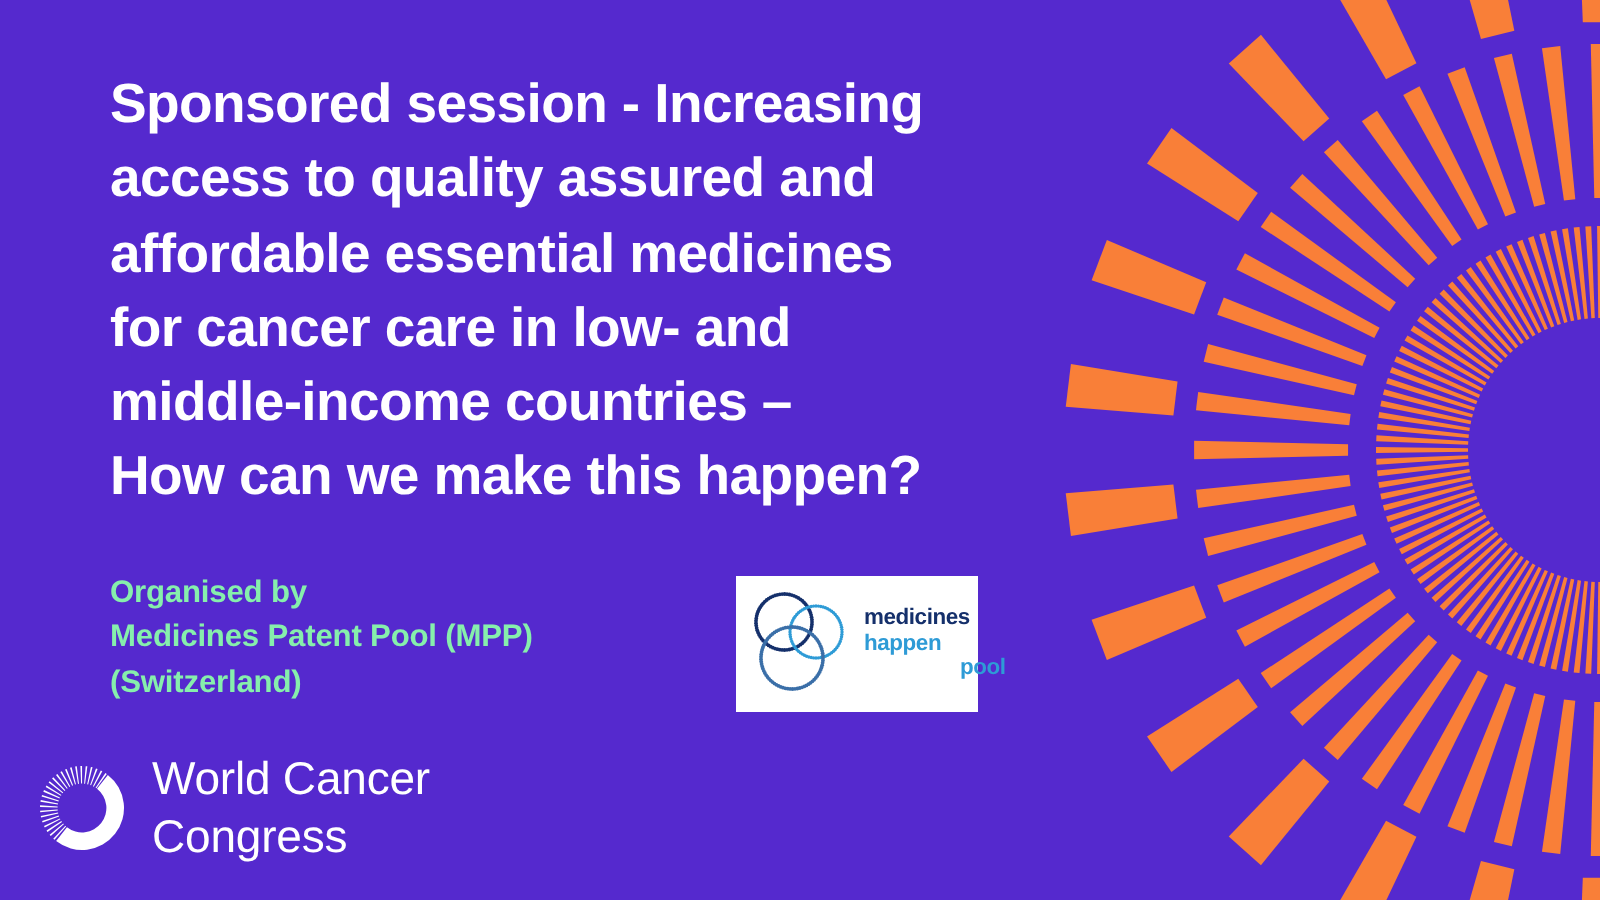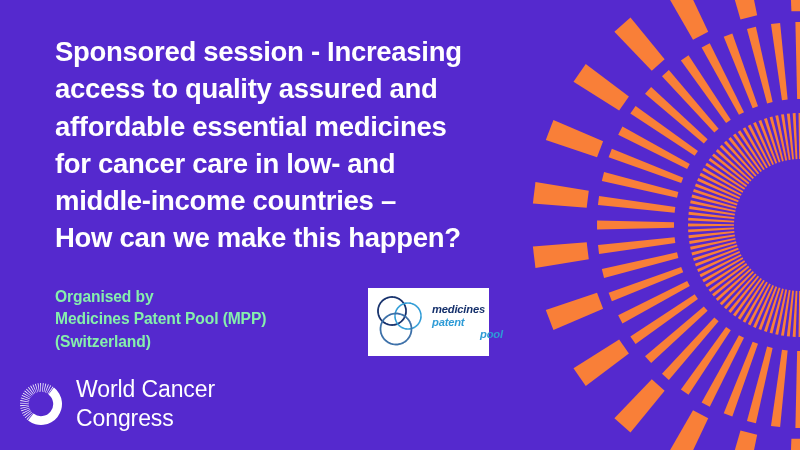--- a/index.html
+++ b/index.html
@@ -67,21 +67,20 @@
     box-sizing:border-box;
   }
   #mpp-mark{width:58px;height:56px;flex:0 0 auto;}
   #mpp-words{
     margin-left:2px;
     line-height:1.14;
     font-family:"Liberation Sans", sans-serif;
     font-size:11.2px;
     font-weight:600;
     letter-spacing:-0.2px;
-    font-style:italic;
   }
   .mpp-l1{color:#15306B;display:block;}
   .mpp-l2{color:#2E9BD6;display:block;}
   .mpp-l3{color:#2E9BD6;display:block;padding-left:48px;}
 
   
   #wcc{
     position:absolute;
     left:16px;
     top:375px;
@@ -540,21 +539,21 @@
           <circle cx="37.85" cy="28.04" r="0.95" fill="#3B6FA8"></circle>
           <circle cx="38.35" cy="29.14" r="0.95" fill="#3B6FA8"></circle>
           <circle cx="38.76" cy="30.27" r="0.95" fill="#3B6FA8"></circle>
           <circle cx="39.08" cy="31.43" r="0.95" fill="#3B6FA8"></circle>
           <circle cx="39.31" cy="32.60" r="0.95" fill="#3B6FA8"></circle>
           <circle cx="39.45" cy="33.80" r="0.95" fill="#3B6FA8"></circle>
         </g>
     </svg>
     <div id="mpp-words">
       <span class="mpp-l1">medicines</span>
-      <span class="mpp-l2">patent</span>
+      <span class="mpp-l2">happen</span>
       <span class="mpp-l3">pool</span>
     </div>
   </div>
 
   <div id="wcc">
     <svg id="wcc-mark" viewBox="0 0 50 50" aria-hidden="true">
       <g id="wcc-g">
           <path d="M 37.928890981838826 8.451774174258837 A 21 21 0 0 1 12.071109018161176 41.54822582574116 L 17.48893000102697 34.61373119400201 A 12.2 12.2 0 0 0 32.51106999897303 15.386268805997991 Z" fill="#FFFFFF"></path>
           <polygon points="17.02,34.23 11.26,40.88 10.64,40.32 16.66,33.90" fill="#FFFFFF"></polygon>
           <polygon points="15.93,33.15 9.38,39.04 8.83,38.40 15.61,32.78" fill="#FFFFFF"></polygon>

